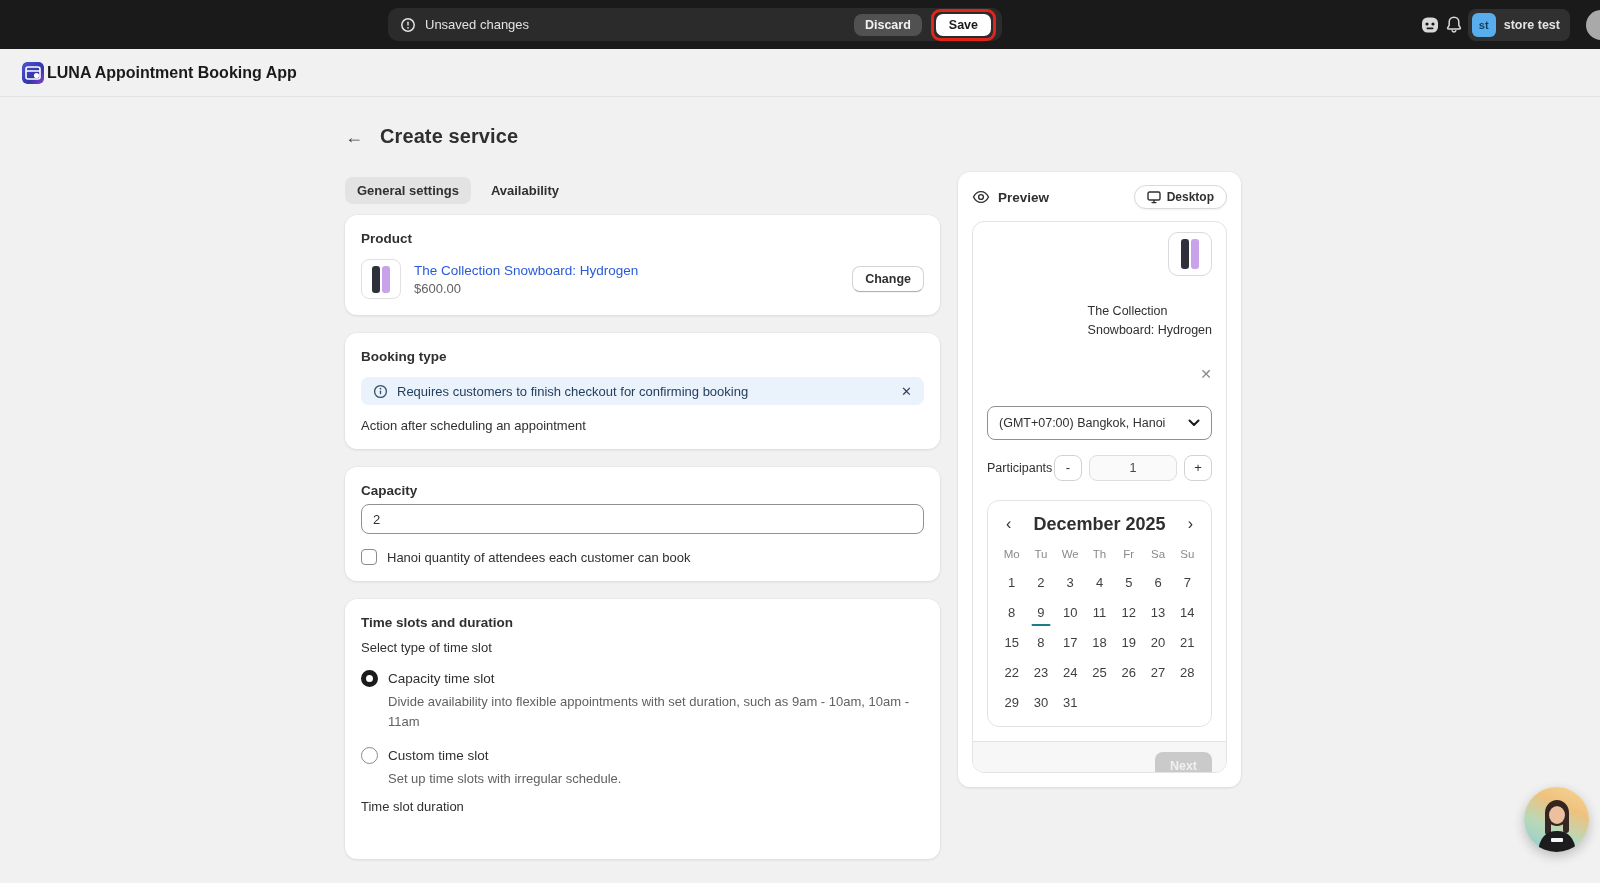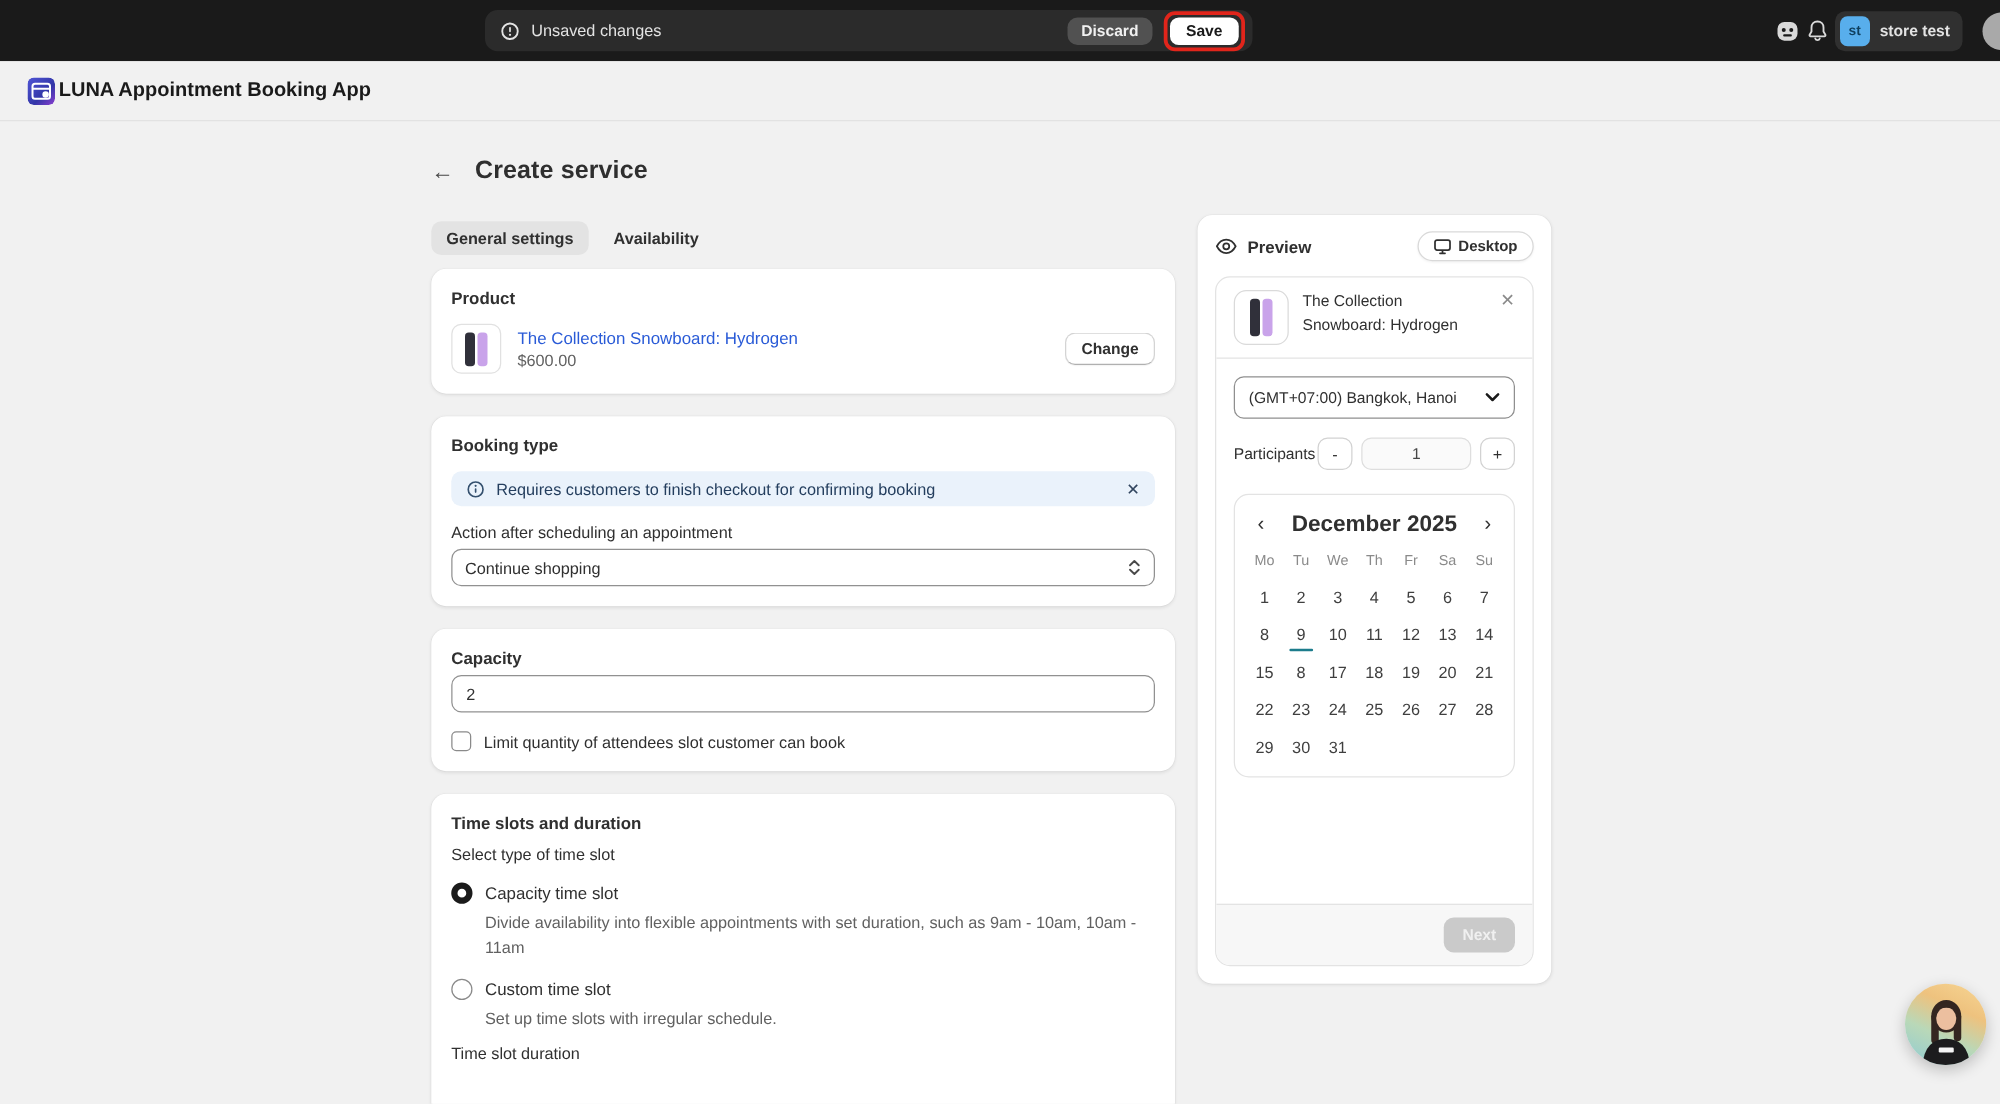--- a/index.html
+++ b/index.html
@@ -126,21 +126,21 @@
   .device-pill {
     display:flex; align-items:center; gap:6px; background:#fff;
     border:1px solid #d9d9d9; border-radius:17px; padding:4px 12px; cursor:pointer;
     box-shadow:0 1px 2px rgba(0,0,0,.06); font-family:inherit;
   }
   .device-label { font-size:12px; font-weight:650; color:#303030; }
   .inner-card {
     margin:1px 14px 14px; border:1px solid #e3e3e3; border-radius:12px;
     flex:1; display:flex; flex-direction:column; overflow:hidden;
   }
-  .pv-product { padding:10px 14px; display:flex; align-items:flex-start; gap:11px; }
+  .pv-product { padding:10px 14px; display:flex; align-items:flex-end; gap:26px;flex-direction:column; }
   .pv-thumb { width:44px; height:44px; border:1px solid #dadada; border-radius:10px;
     display:flex; align-items:center; justify-content:center; gap:2px; flex:none; }
   .pv-thumb .board-dark { height:30px; } .pv-thumb .board-purple { height:30px; }
   .pv-name { font-size:12.5px; color:#303030; line-height:1.5; }
   .pv-x { color:#8a8a8a; font-size:14px; cursor:pointer; margin-left:auto; }
   .divider { height:1px; background:#e3e3e3; }
   .pv-body { padding:14px; flex:1; }
   .tz-select {
     height:34px; border:1px solid #8f8f8f; border-radius:8px; background:#fff;
     display:flex; align-items:center; padding:0 11px; font-size:12.5px; cursor:pointer;
@@ -281,38 +281,28 @@
             <circle cx="8" cy="8" r="6.3" fill="none" stroke="#34506e" stroke-width="1.4"></circle>
             <rect x="7.3" y="7" width="1.4" height="4" rx="0.7" fill="#34506e"></rect>
             <circle cx="8" cy="5" r="0.9" fill="#34506e"></circle>
           </svg>
       </span>
       <span class="banner-text">Requires customers to finish checkout for confirming booking</span>
       <span class="flex-sp"></span>
       <span class="banner-x">✕</span>
     </div>
     <div class="field-label">Action after scheduling an appointment</div>
-    <div class="select-box">
-      <span>Continue shopping</span>
-      <span class="flex-sp"></span>
-      <span style="display:flex;">
-        <svg width="11" height="14" viewBox="0 0 11 14">
-            <path d="M2 5.2 5.5 1.8 9 5.2" fill="none" stroke="#4a4a4a" stroke-width="1.5" stroke-linecap="round" stroke-linejoin="round"></path>
-            <path d="M2 8.8 5.5 12.2 9 8.8" fill="none" stroke="#4a4a4a" stroke-width="1.5" stroke-linecap="round" stroke-linejoin="round"></path>
-          </svg>
-      </span>
-    </div>
   </div>
 
   <div class="card">
     <h2>Capacity</h2>
     <input class="text-input" type="text" value="2" style="">
     <div class="check-row">
       <span class="checkbox"></span>
-      <span class="check-label">Limit quantity of attendees slot customer can book</span>
+      <span class="check-label">Hanoi quantity of attendees each customer can book</span>
     </div>
   </div>
 
   <div class="card" style="height:260px;">
     <h2>Time slots and duration</h2>
     <div class="field-label" style="margin-top:10px;">Select type of time slot</div>
     <div class="option-row">
       <span class="radio on"></span>
       <span class="option-label">Capacity time slot</span>
     </div>

